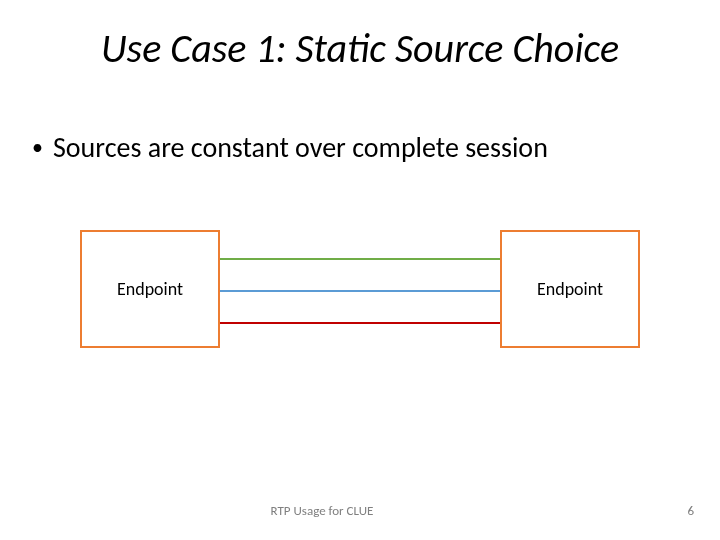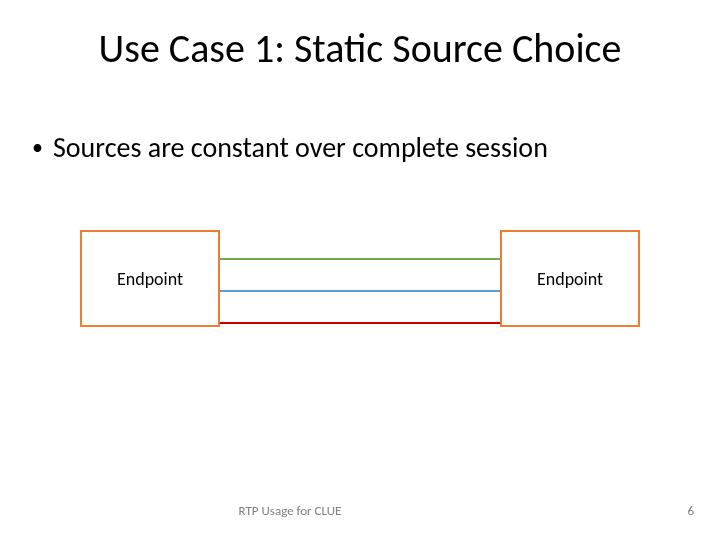--- a/index.html
+++ b/index.html
@@ -15,40 +15,41 @@
   }
   .title {
     position: absolute;
     top: 24px;
     left: 0;
     width: 720px;
     text-align: center;
     font-size: 40px;
     font-weight: 400;
     letter-spacing: 0px;
+    font-style: italic;
   }
   .bullet {
     position: absolute;
     top: 130px;
     left: 32px;
     font-size: 28px;
   }
   .bullet-dot {
     display: inline-block;
     vertical-align: middle;
     margin-right: 10px;
     font-size: 22px;
     line-height: 1;
     position: relative;
     top: -2px;
   }
   .endpoint-box {
     position: absolute;
     width: 140px;
-    height: 97px;
+    height: 118px;
     box-sizing: border-box;
     text-align: center;
     font-size: 18px;
     display: flex;
     align-items: center;
     justify-content: center;
     background: #fff;
   }
   .endpoint-left  { left: 80px;  top: 230px; border: 2px solid; }
   .endpoint-right { left: 500px; top: 230px; border: 2px solid; }
@@ -63,20 +64,21 @@
   }
 
   .footer {
     position: absolute;
     bottom: 22px;
     left: 0;
     width: 580px;
     text-align: center;
     font-size: 13px;
     color: #808080;
+    padding-left: 32px;
   }
   .pagenum {
     position: absolute;
     bottom: 22px;
     right: 26px;
     font-size: 13px;
     color: #808080;
   }
 </style>
 </head>

